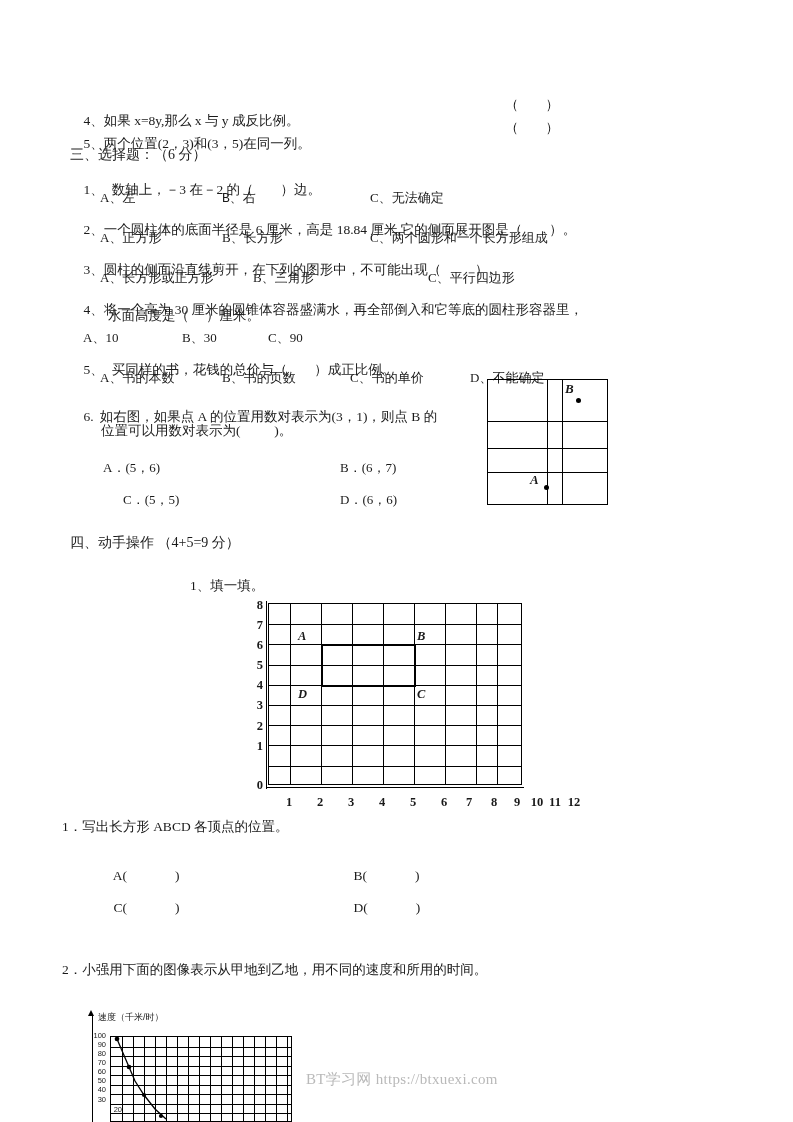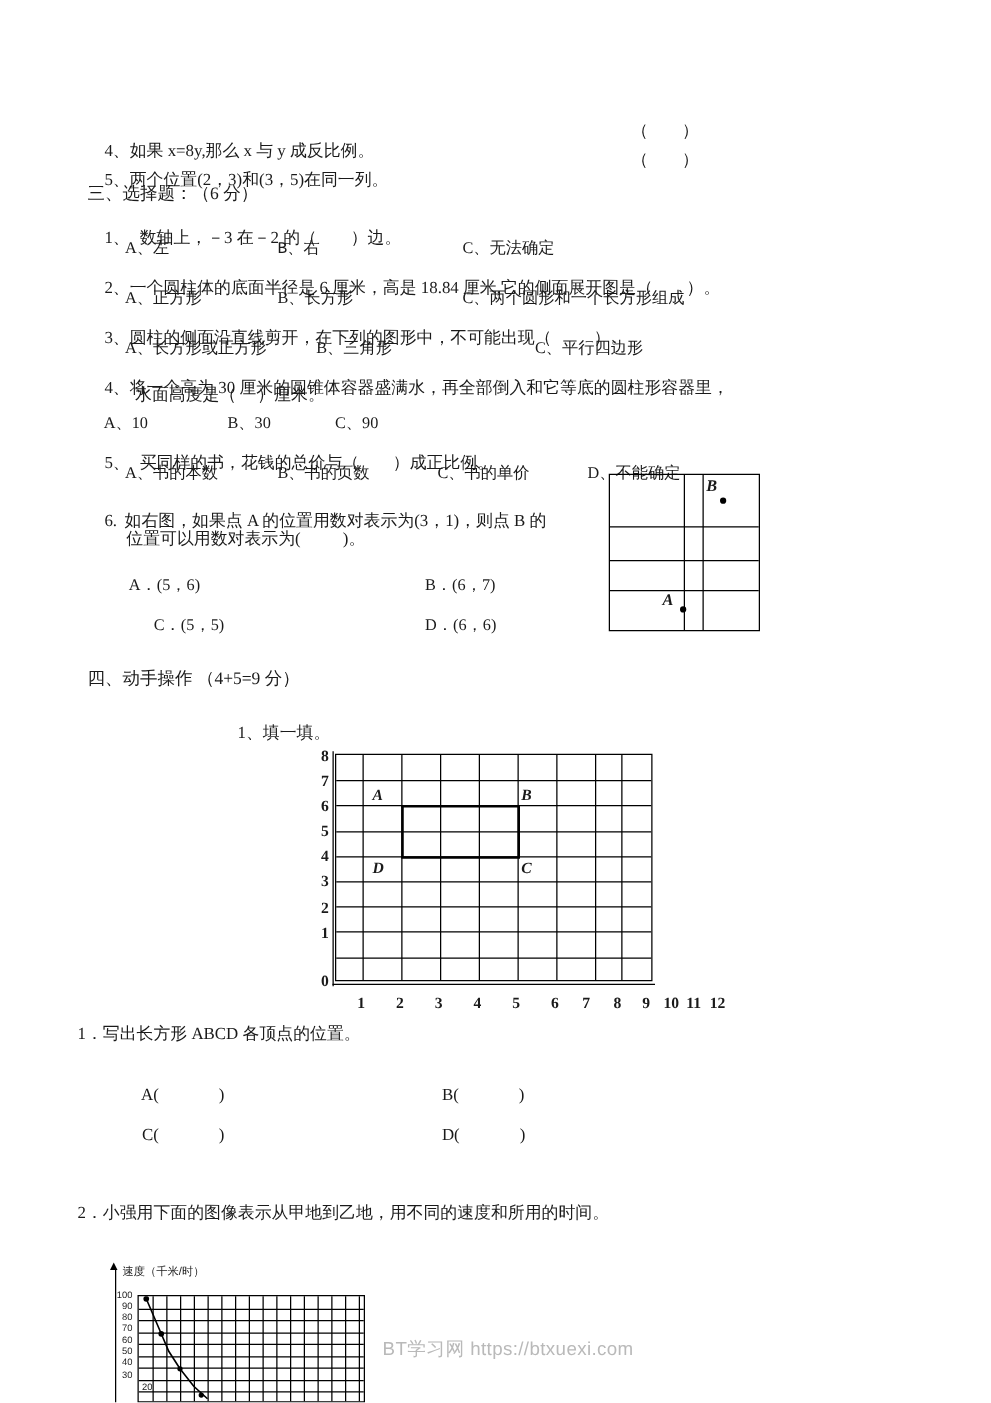--- a/index.html
+++ b/index.html
@@ -46,21 +46,21 @@
   .schart{position:absolute;}
   .schart .plot{position:absolute;box-sizing:border-box;border:1.1px solid #000;background:#fff;}
   .schart .gh{position:absolute;left:0;right:0;height:0;border-top:1px solid #000;}
   .schart .gv{position:absolute;top:0;bottom:0;width:0;border-left:1px solid #000;}
   .syt{position:absolute;font-size:7.5px;font-family:"Liberation Sans",sans-serif;text-align:right;width:16px;line-height:1;}
   .axis-title{position:absolute;font-size:9px;white-space:nowrap;font-family:"Liberation Sans",sans-serif;}
   .vaxis{position:absolute;width:0;border-left:1.4px solid #000;}
   .arrowup{position:absolute;width:0;height:0;border-left:3.5px solid transparent;border-right:3.5px solid transparent;border-bottom:6px solid #000;}
 
   
-  .wm{position:absolute;font-size:15px;color:#b9b9b9;font-family:Liberation Sans, sans-serif;letter-spacing:0.3px;}
+  .wm{position:absolute;font-size:15px;color:#b9b9b9;font-family:Liberation Serif, serif;letter-spacing:0.3px;}
 </style>
 </head>
 <body>
 
 <div class="page">
 
   <div class="tf-row" style="left:70px;top:96px;">
     <span>4、</span><span>如果 x=8y,那么 x 与 y 成反比例。</span>
   </div>
   <div class="tf-row" style="left:505px;top:96px;">（        ）</div>

